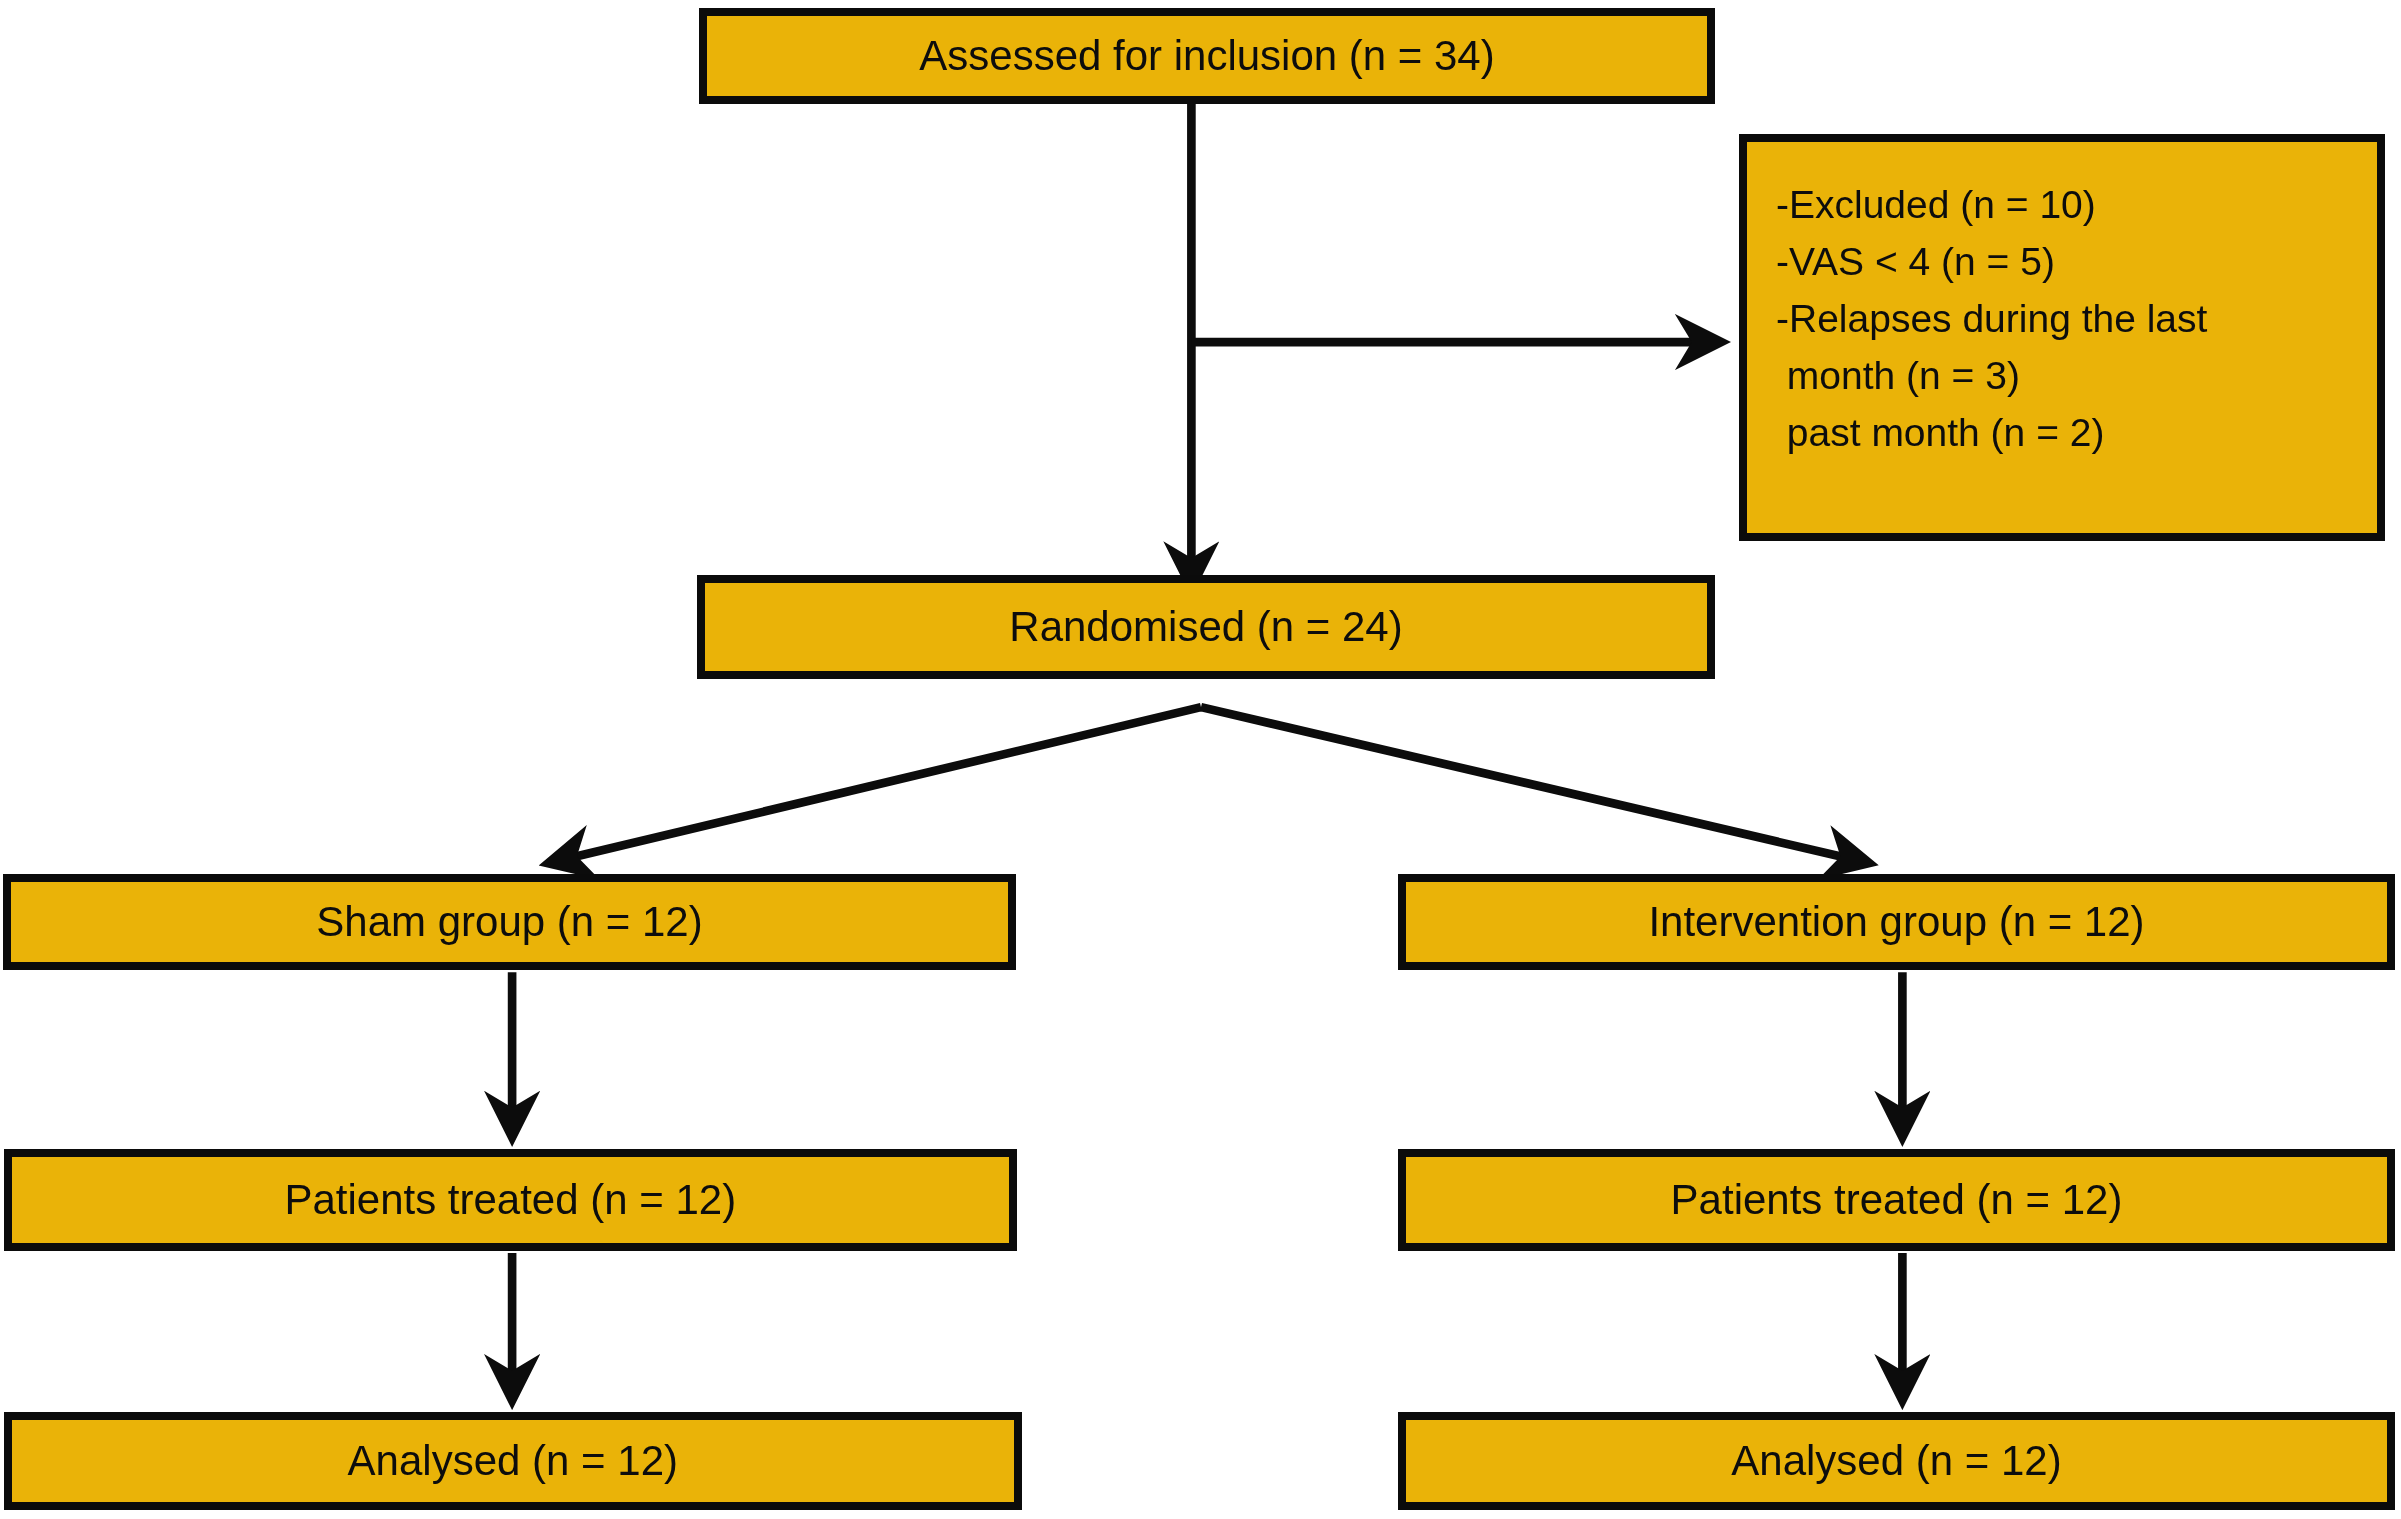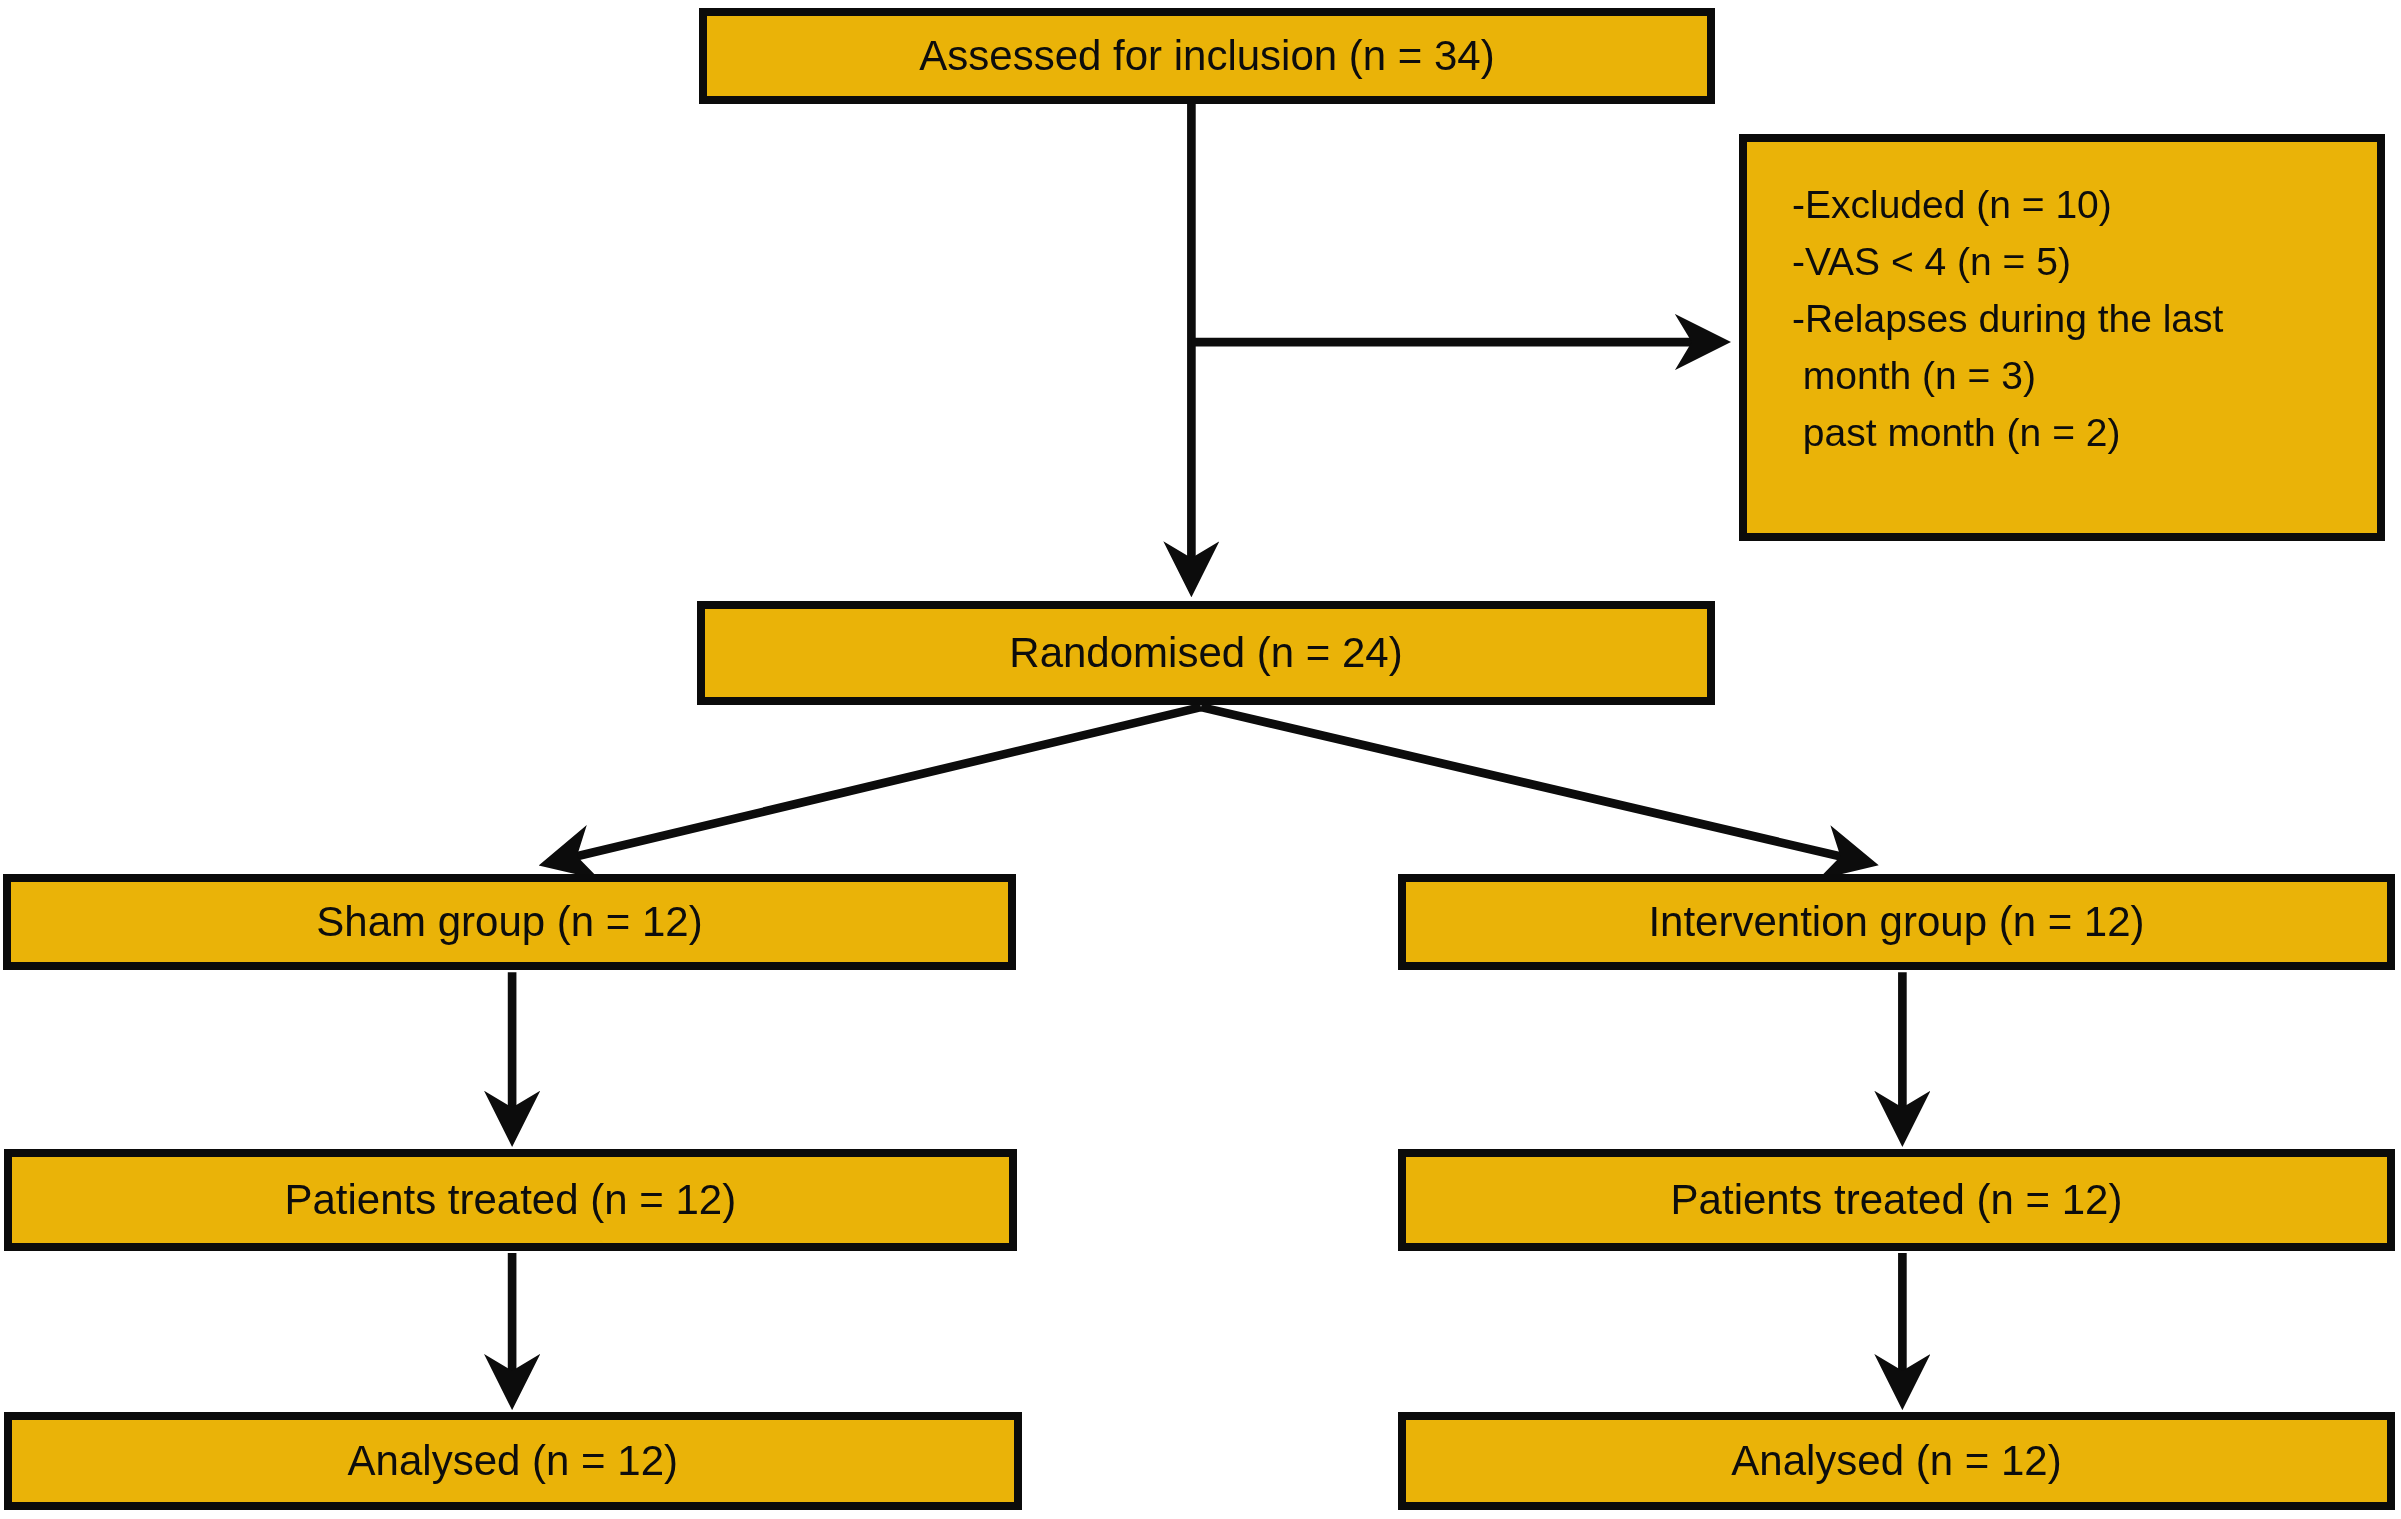--- a/index.html
+++ b/index.html
@@ -38,21 +38,20 @@
   }
   .box .label {
     font-size: 42px;
     line-height: 1.1;
     white-space: nowrap;
     color: #0d0d0d;
   }
   .excluded-box {
     justify-content: flex-start;
     align-items: center;
-    padding-left: 16px;
   }
   .excluded-lines {
     padding-left: 29px;
     padding-bottom: 38px;
   }
   .excluded-lines .xline {
     display: block;
     font-size: 39px;
     line-height: 57px;
     white-space: pre;
@@ -87,21 +86,21 @@
   <div class="box excluded-box" style="left:1739px; top:134px; width:646px; height:407px;">
     <div class="excluded-lines">
       <span class="xline">-Excluded (n = 10)</span>
       <span class="xline">-VAS &lt; 4 (n = 5)</span>
       <span class="xline">-Relapses during the last</span>
       <span class="xline"> month (n = 3)</span>
       <span class="xline"> past month (n = 2)</span>
     </div>
   </div>
 
-  <div class="box" style="left:697px; top:601px; width:1018px; height:104px;text-align:right;">
+  <div class="box" style="left:697px; top:575px; width:1018px; height:104px;text-align:right;">
     <span class="label">Randomised (n = 24)</span>
   </div>
 
   <div class="box" style="left:3px; top:874px; width:1013px; height:96px;">
     <span class="label">Sham group (n = 12)</span>
   </div>
 
   <div class="box" style="left:1398px; top:874px; width:997px; height:96px;">
     <span class="label">Intervention group (n = 12)</span>
   </div>

